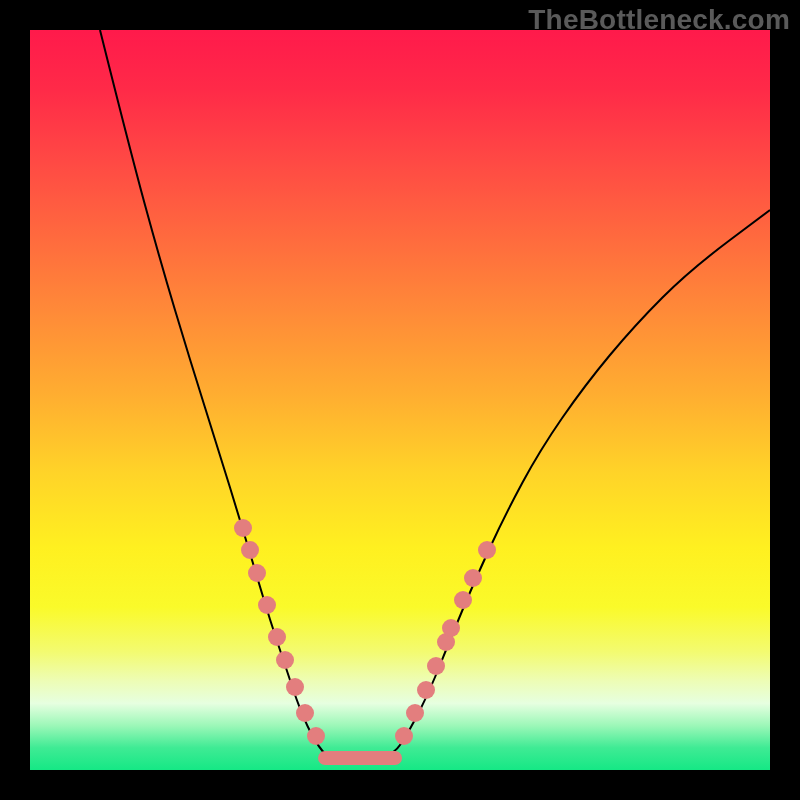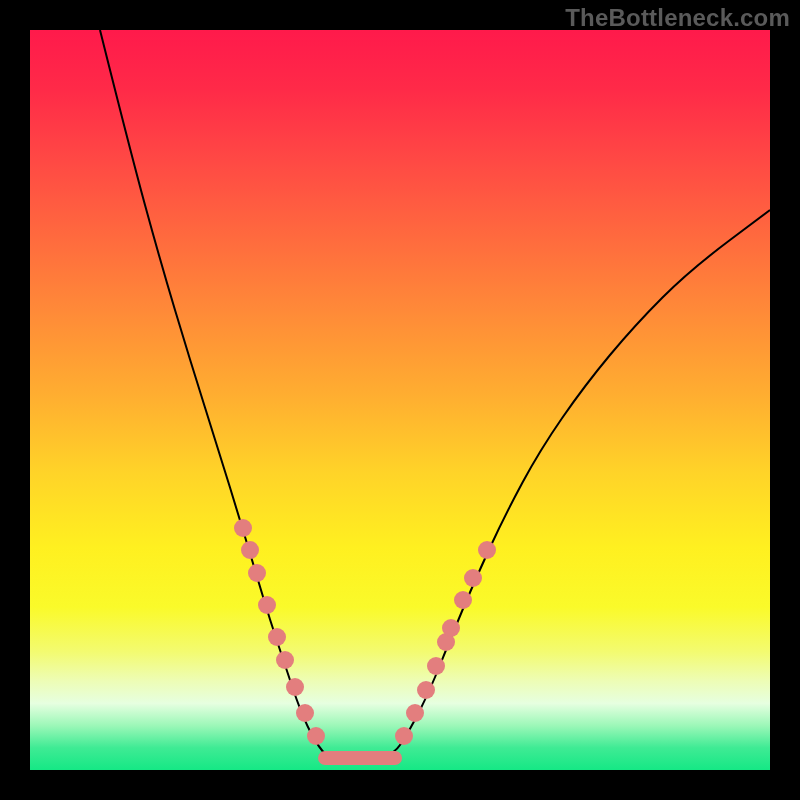--- a/index.html
+++ b/index.html
@@ -15,21 +15,21 @@
     position: relative;
     width: 800px;
     height: 800px;
     background: #000;
   }
   .watermark {
     position: absolute;
     top: 4px;
     right: 10px;
     color: #5a5a5a;
-    font-size: 24px;
+    font-size: 28px;
     font-weight: 600;
     letter-spacing: 0.2px;
     z-index: 10;
   }
   .plot-area {
     position: absolute;
     left: 30px;
     top: 30px;
     width: 740px;
     height: 740px;

